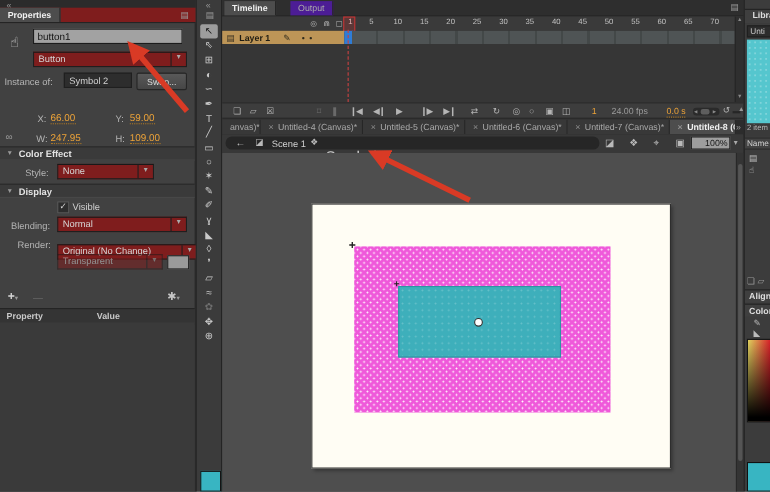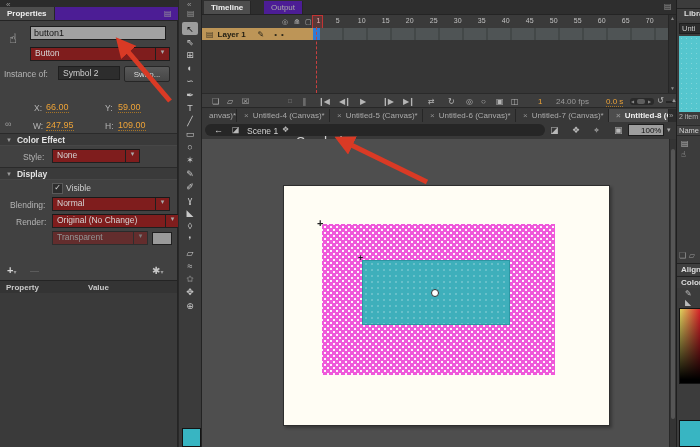--- a/index.html
+++ b/index.html
@@ -34,21 +34,21 @@
         padding-left:4px;display:flex;align-items:center;box-sizing:border-box;white-space:nowrap;overflow:hidden}
   svg{display:block}
 </style>
 </head>
 <body>
 
 <div id="app">
 
   <div class="abs" style="left:0;top:0;width:178px;height:447px;background:#2b2b2b">
     <span class="abs" style="left:6px;top:0;color:#979797;font-size:8px">«</span>
-    <div class="abs" style="left:0;top:7px;width:178px;height:13px;background:#4c1d95;border-bottom:1px solid #242424">
+    <div class="abs" style="left:0;top:7px;width:178px;height:13px;background:#7f1d1d;border-bottom:1px solid #242424">
       <div class="tab active abs" style="left:0;top:0;height:13px">
         <span>Properties</span>
       </div>
       <span class="abs" style="left:164px;top:2px;color:#9a9a9a;font-size:8px">▤</span>
     </div>
     <div class="abs dots" style="left:0;top:21px;width:177px;height:426px;background:#414141;border-right:1px solid #242424">
 
       <span class="abs" style="left:9px;top:10px;font-size:13px;color:#cfcfcf">☝</span>
       <input class="abs" style="left: 30px; top: 5px; width: 136px; height: 14px; background: rgb(162, 162, 162); border: 1px solid rgb(28, 28, 28); color: rgb(21, 21, 21); font-size: 9px; font-family: inherit; padding: 0px 3px; box-sizing: border-box;" value="button1">
 
@@ -92,21 +92,21 @@
       <div class="abs" style="left:52px;top:162px;width:9px;height:9px;background:#2d2d2d;border:1px solid #5a5a5a;color:#d8d8d8;font-size:8px;line-height:8px;text-align:center">
         <span>✓</span>
       </div>
       <span class="abs" style="left:66px;top:162px;color:#d0d0d0;font-size:8.5px">Visible</span>
       <span class="abs lbl" style="left:10px;top:179px">Blending:</span>
       <div class="dd abs" style="left:52px;top:176px;width:118px">
         <span class="dd-t">Normal</span>
         <span class="dd-a">▾</span>
       </div>
       <span class="abs lbl" style="left:16px;top:196px">Render:</span>
-      <div class="dd abs" style="left:52px;top:193px;width:128px">
+      <div class="dd abs" style="left:52px;top:201px;width:128px">
         <span class="dd-t">Original (No Change)</span>
         <span class="dd-a">▾</span>
       </div>
       <div class="dd abs" style="left:52px;top:210px;width:96px;opacity:.55">
         <span class="dd-t">Transparent</span>
         <span class="dd-a">▾</span>
       </div>
       <div class="abs" style="left:152px;top:211px;width:18px;height:11px;background:#9a9a9a;border:1px solid #1f1f1f"></div>
 
       <span class="abs" style="left:7px;top:243px;color:#d5d5d5;font-size:11px;font-weight:bold"><span>+</span><span style="font-size:6px;color:#9a9a9a">▾</span></span>

